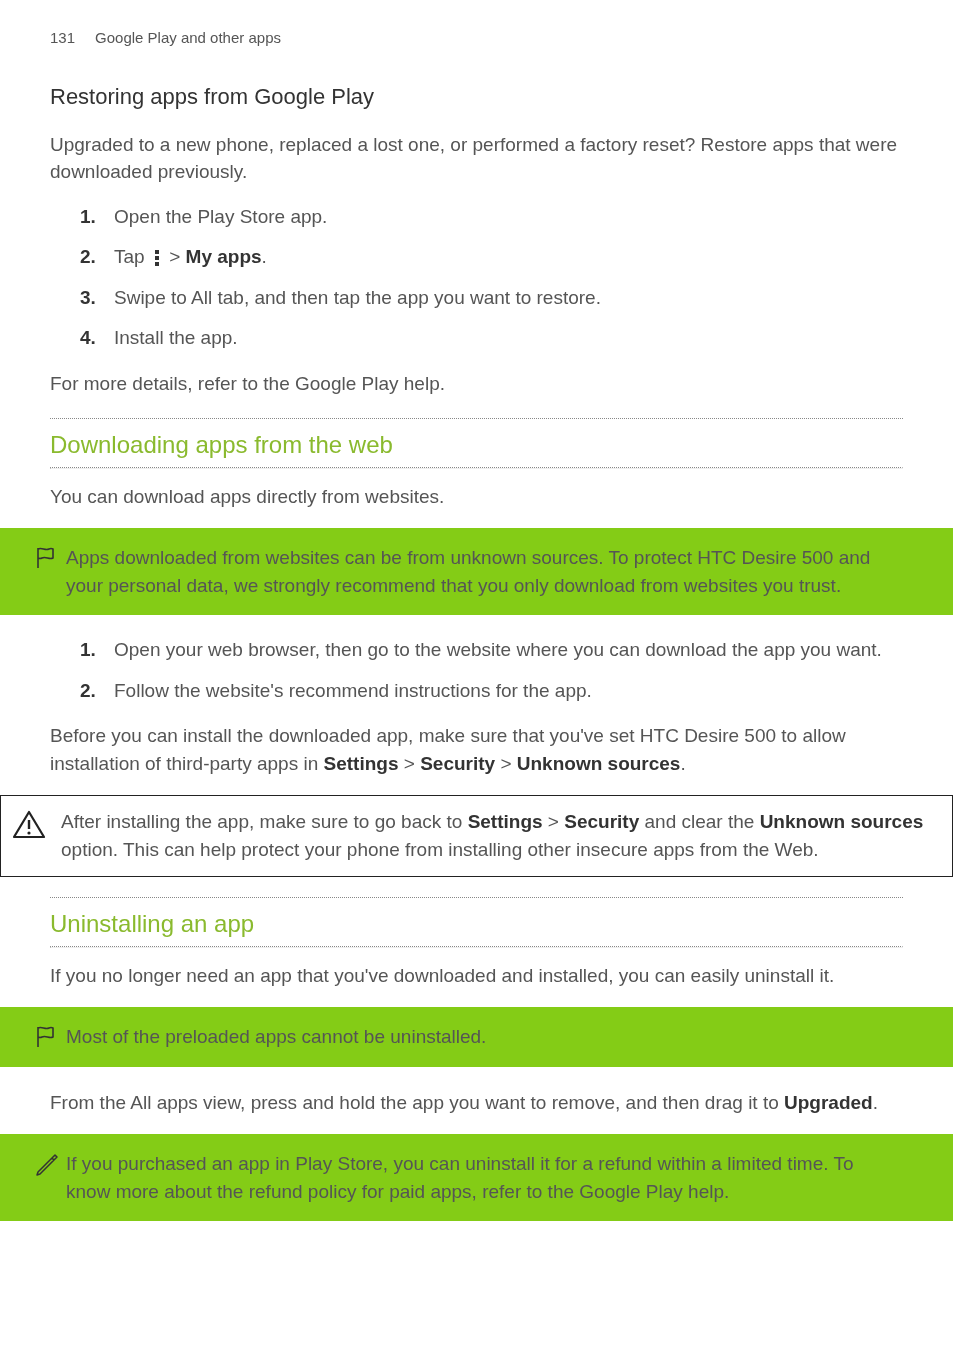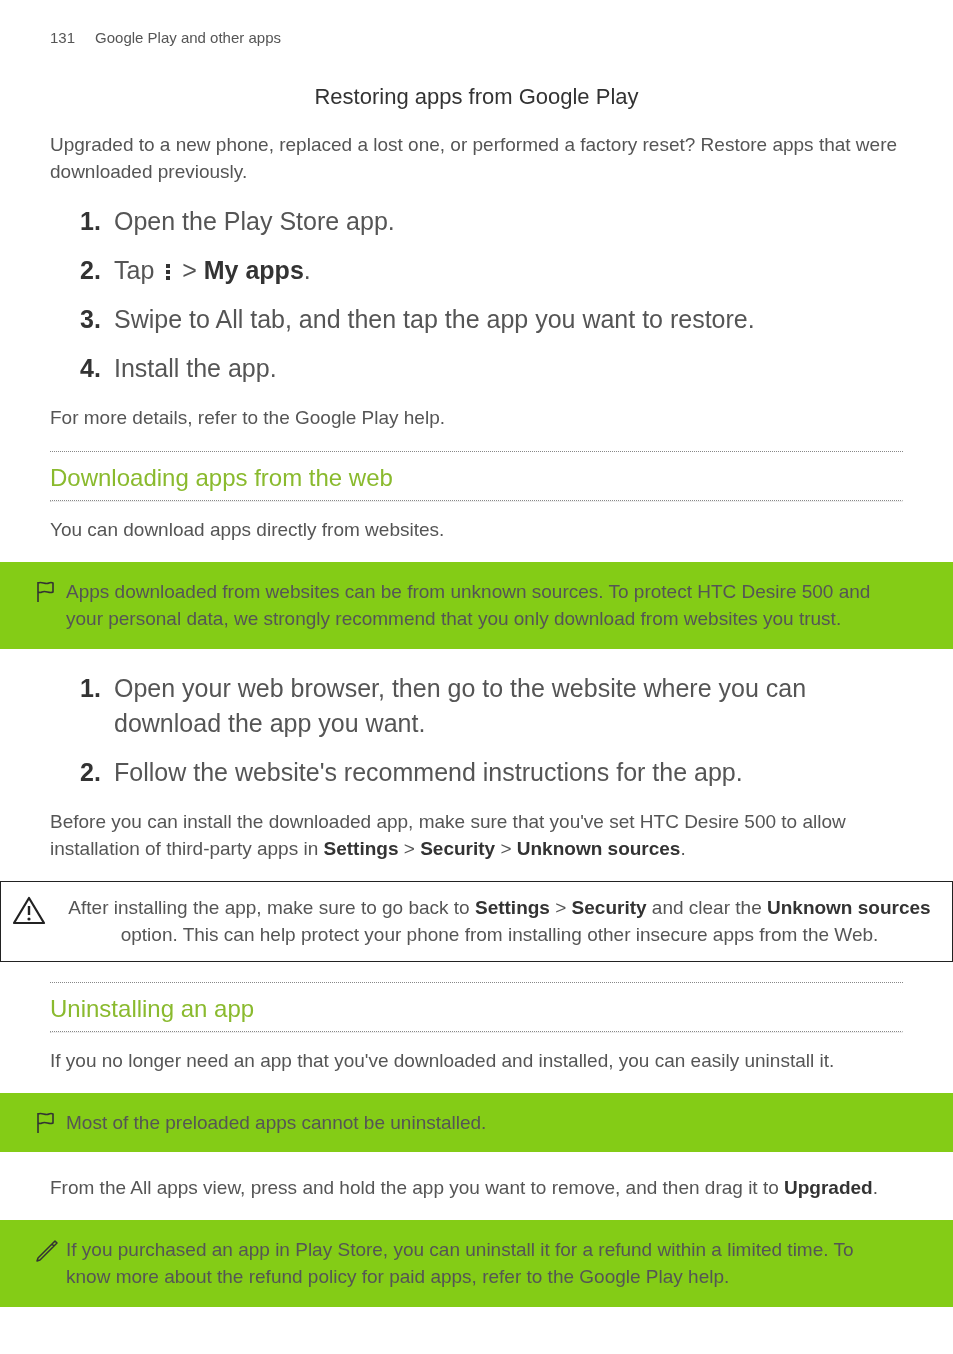--- a/index.html
+++ b/index.html
@@ -21,38 +21,37 @@
     }
     .page-number { font-size: 15px; }
     .content {
       padding: 30px 50px 20px 50px;
     }
     h2 {
       font-size: 22px;
       font-weight: 400;
       color: #333;
       margin-bottom: 18px;
-      text-align: center;
     }
     p {
       font-size: 19px;
       color: #555;
       margin-bottom: 18px;
       line-height: 1.45;
     }
     ol {
       list-style: none;
       counter-reset: item;
       margin: 0 0 18px 30px;
     }
     ol li {
       counter-increment: item;
       position: relative;
       padding-left: 34px;
-      font-size: 25px;
+      font-size: 19px;
       color: #555;
       margin-bottom: 14px;
       line-height: 1.4;
     }
     ol li::before {
       content: counter(item) ".";
       position: absolute;
       left: 0;
       font-weight: 600;
       color: #333;
@@ -105,21 +104,20 @@
       padding-right: 40px;
     }
     .warn-box {
       border: 1.5px solid #222;
       padding: 12px 14px 12px 10px;
       margin: 18px 10px 20px -50px;
       width: calc(100% + 100px);
       display: flex;
       gap: 14px;
       align-items: flex-start;
-      text-align: center;
     }
     .warn-box .icon-slot {
       flex-shrink: 0;
       width: 36px;
       display: flex;
       justify-content: center;
       padding-top: 2px;
     }
     .warn-box .warn-text {
       font-size: 19px;

